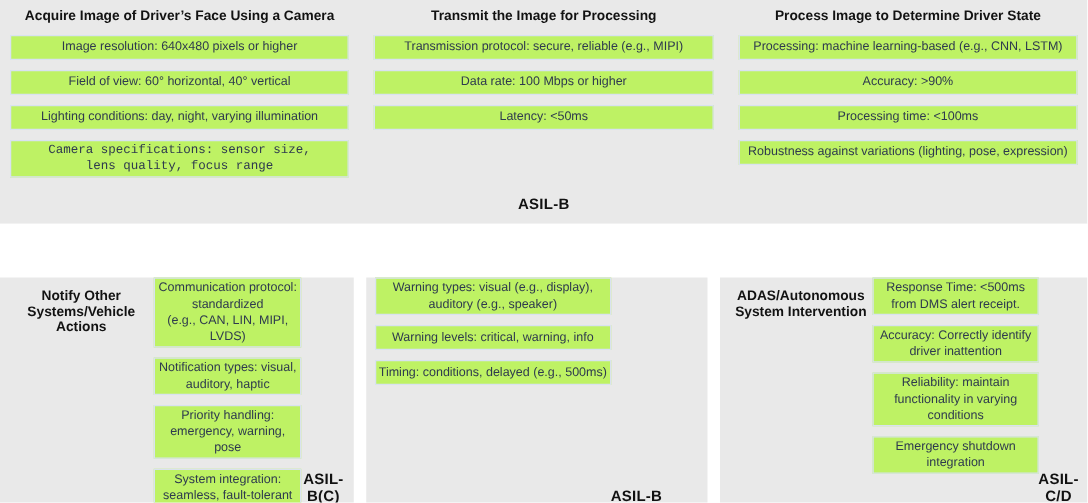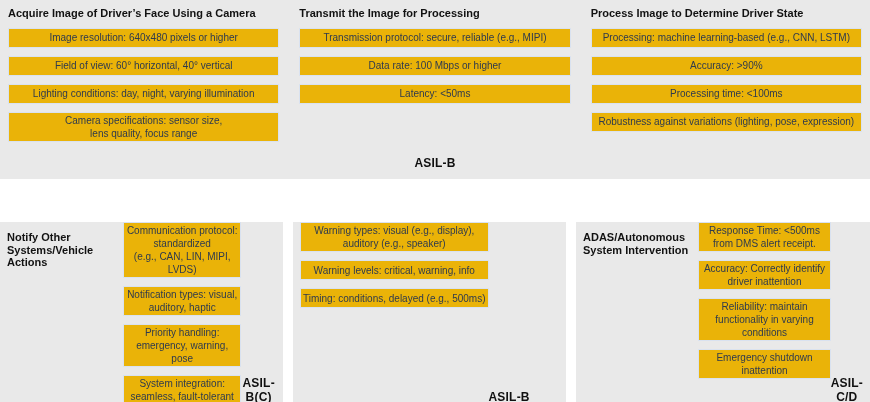--- a/index.html
+++ b/index.html
@@ -22,41 +22,41 @@
   .tcol {
     display: flex;
     flex-direction: column;
     padding: 0 4px;
     min-width: 0;
   }
   .panel-title {
     font-size: 11px;
     font-weight: bold;
     color: #121212;
-    text-align: left;
+    text-align: center;
     margin: 7px 0 8px 0;
     line-height: 1.15;
   }
   .bar {
-    background: #eab308;
+    background: #bef264;
     border: 1px solid #d9e2f0;
     color: #2e3a4e;
     font-size: 10px;
     line-height: 1.3;
     text-align: center;
     display: flex;
     align-items: center;
     justify-content: center;
     min-height: 20px;
     margin-bottom: 8px;
     white-space: pre-line;
     box-sizing: border-box;
     padding: 1px 2px;
   }
-  .bar.tall { min-height: 30px; }
+  .bar.tall { min-height: 30px; font-family: Liberation Mono, monospace; }
   .asil {
     margin-top: auto;
     margin-bottom: 9px;
     text-align: center;
     font-size: 12px;
     font-weight: bold;
     color: #111111;
     letter-spacing: 0.2px;
   }
   .gap-row { width: 870px; height: 43px; background: #ffffff; }
@@ -134,18 +134,18 @@
     </div>
     <div class="asil">ASIL-B</div>
   </div>
 
   <div class="bcard">
     <div class="panel-title">ADAS/Autonomous System Intervention</div>
     <div class="bars">
       <div class="bar">Response Time: &lt;500ms from DMS alert receipt.</div>
       <div class="bar">Accuracy: Correctly identify driver inattention</div>
       <div class="bar">Reliability: maintain functionality in varying conditions</div>
-      <div class="bar">Emergency shutdown inattention</div>
+      <div class="bar">Emergency shutdown integration</div>
     </div>
     <div class="asil">ASIL-C/D</div>
   </div>
 
 </div>
 
 </body></html>

